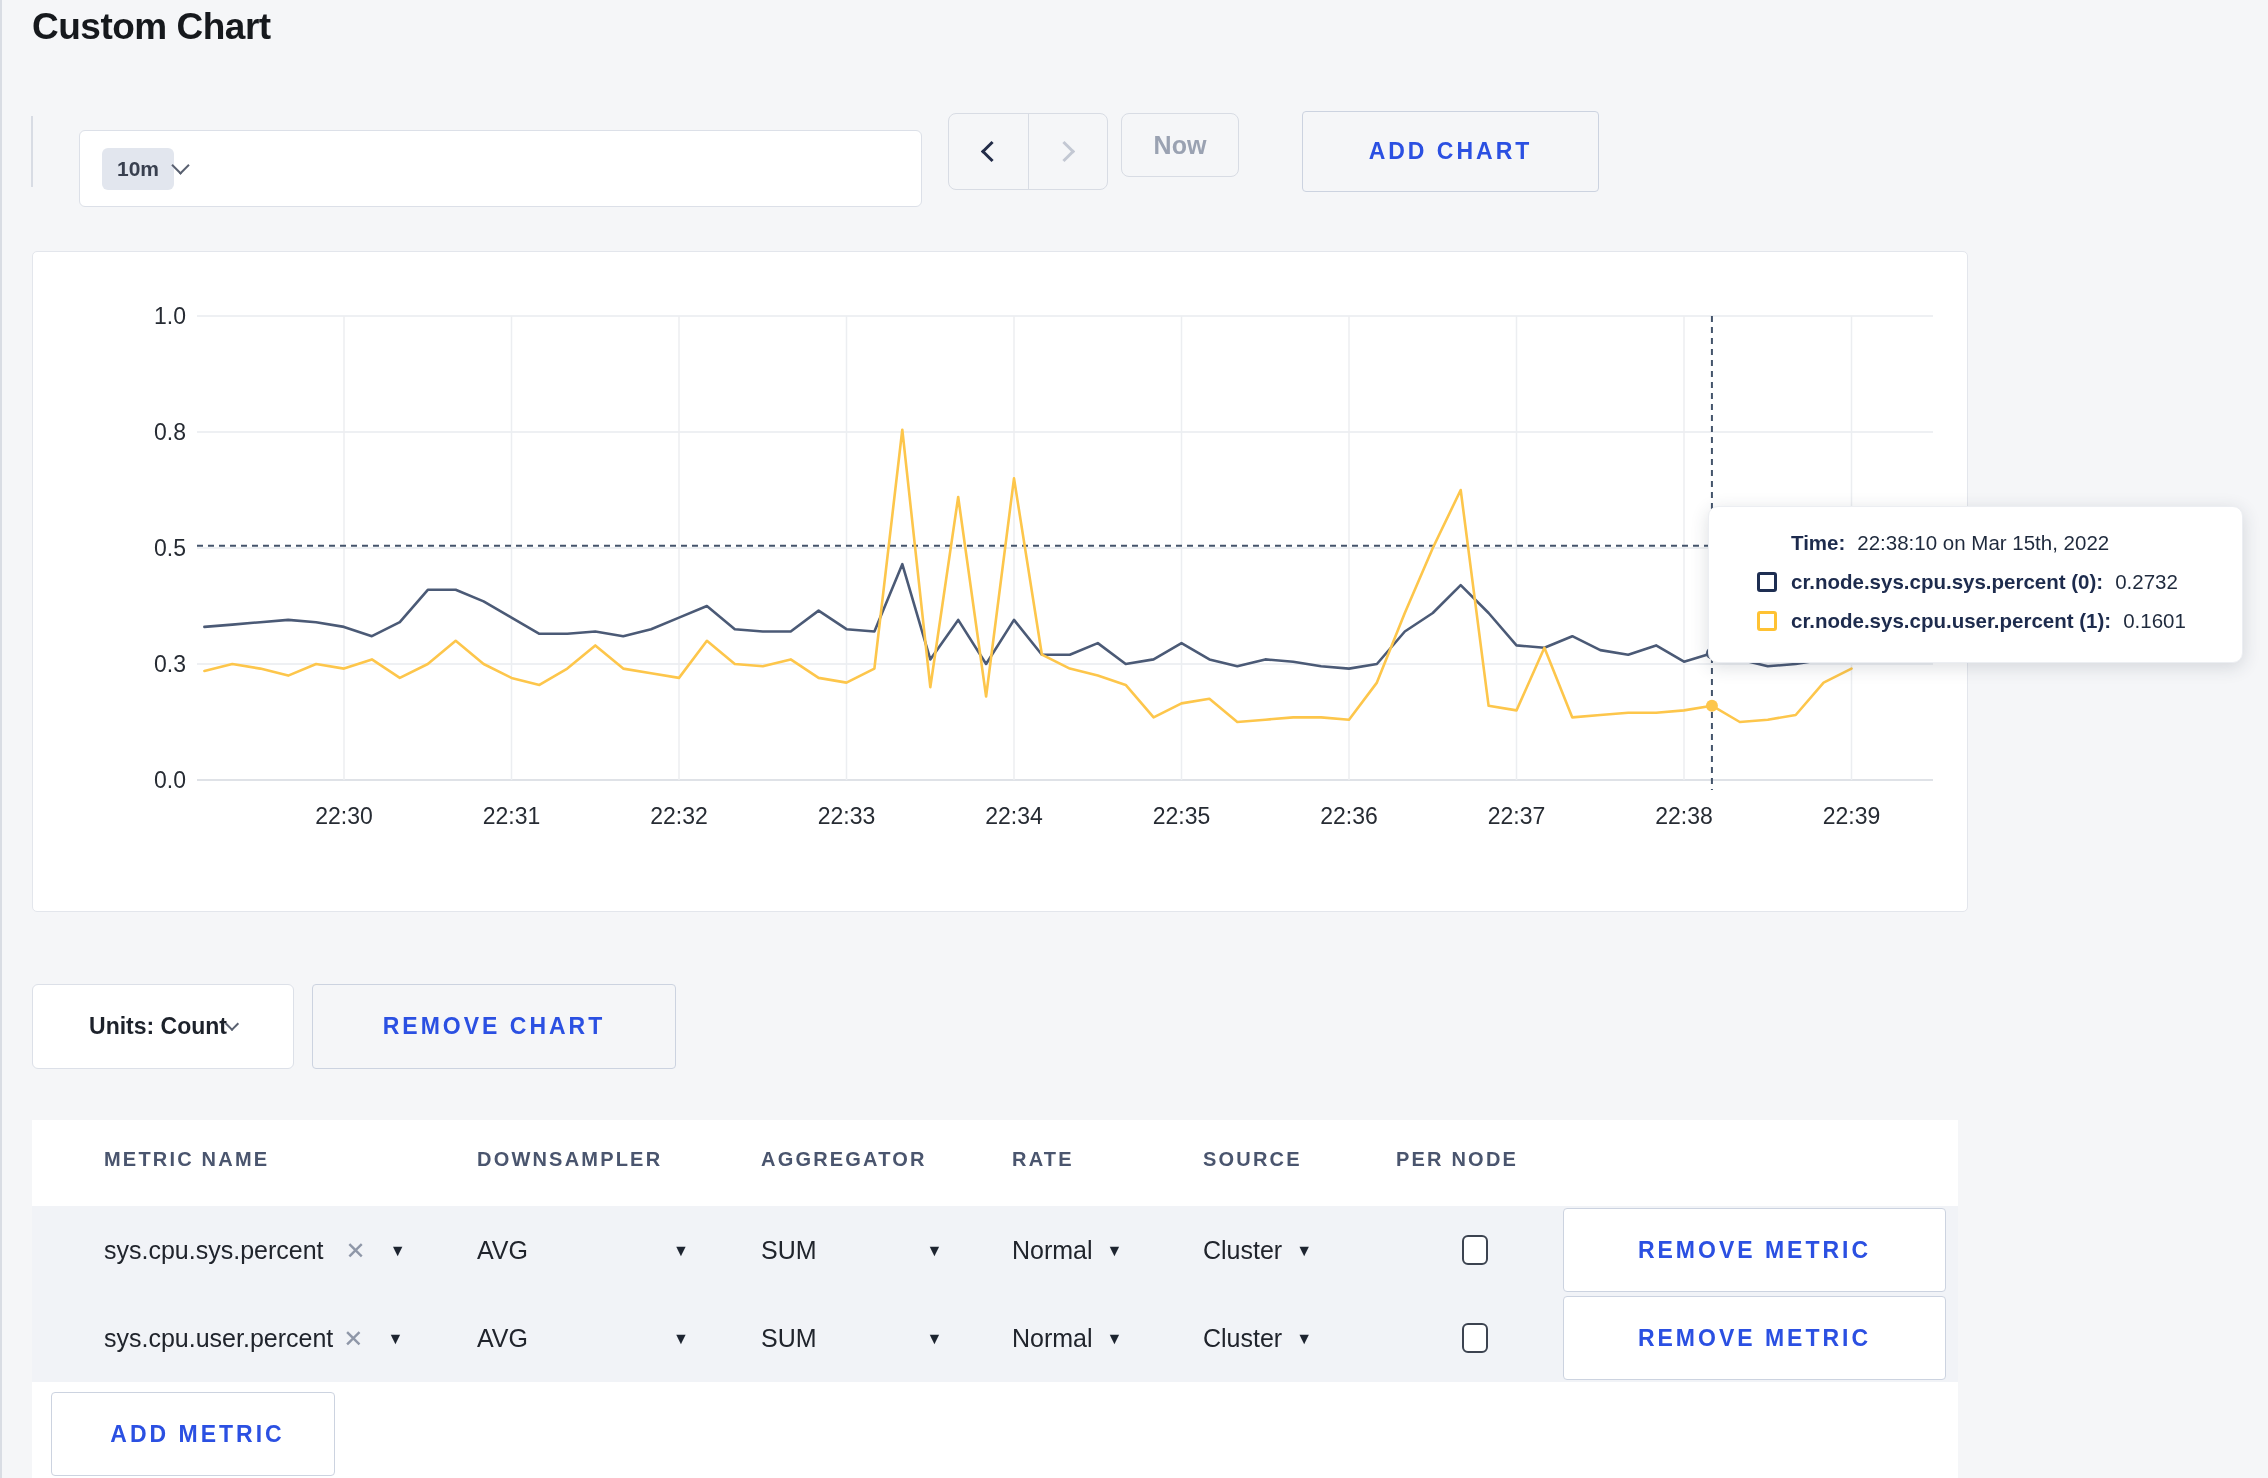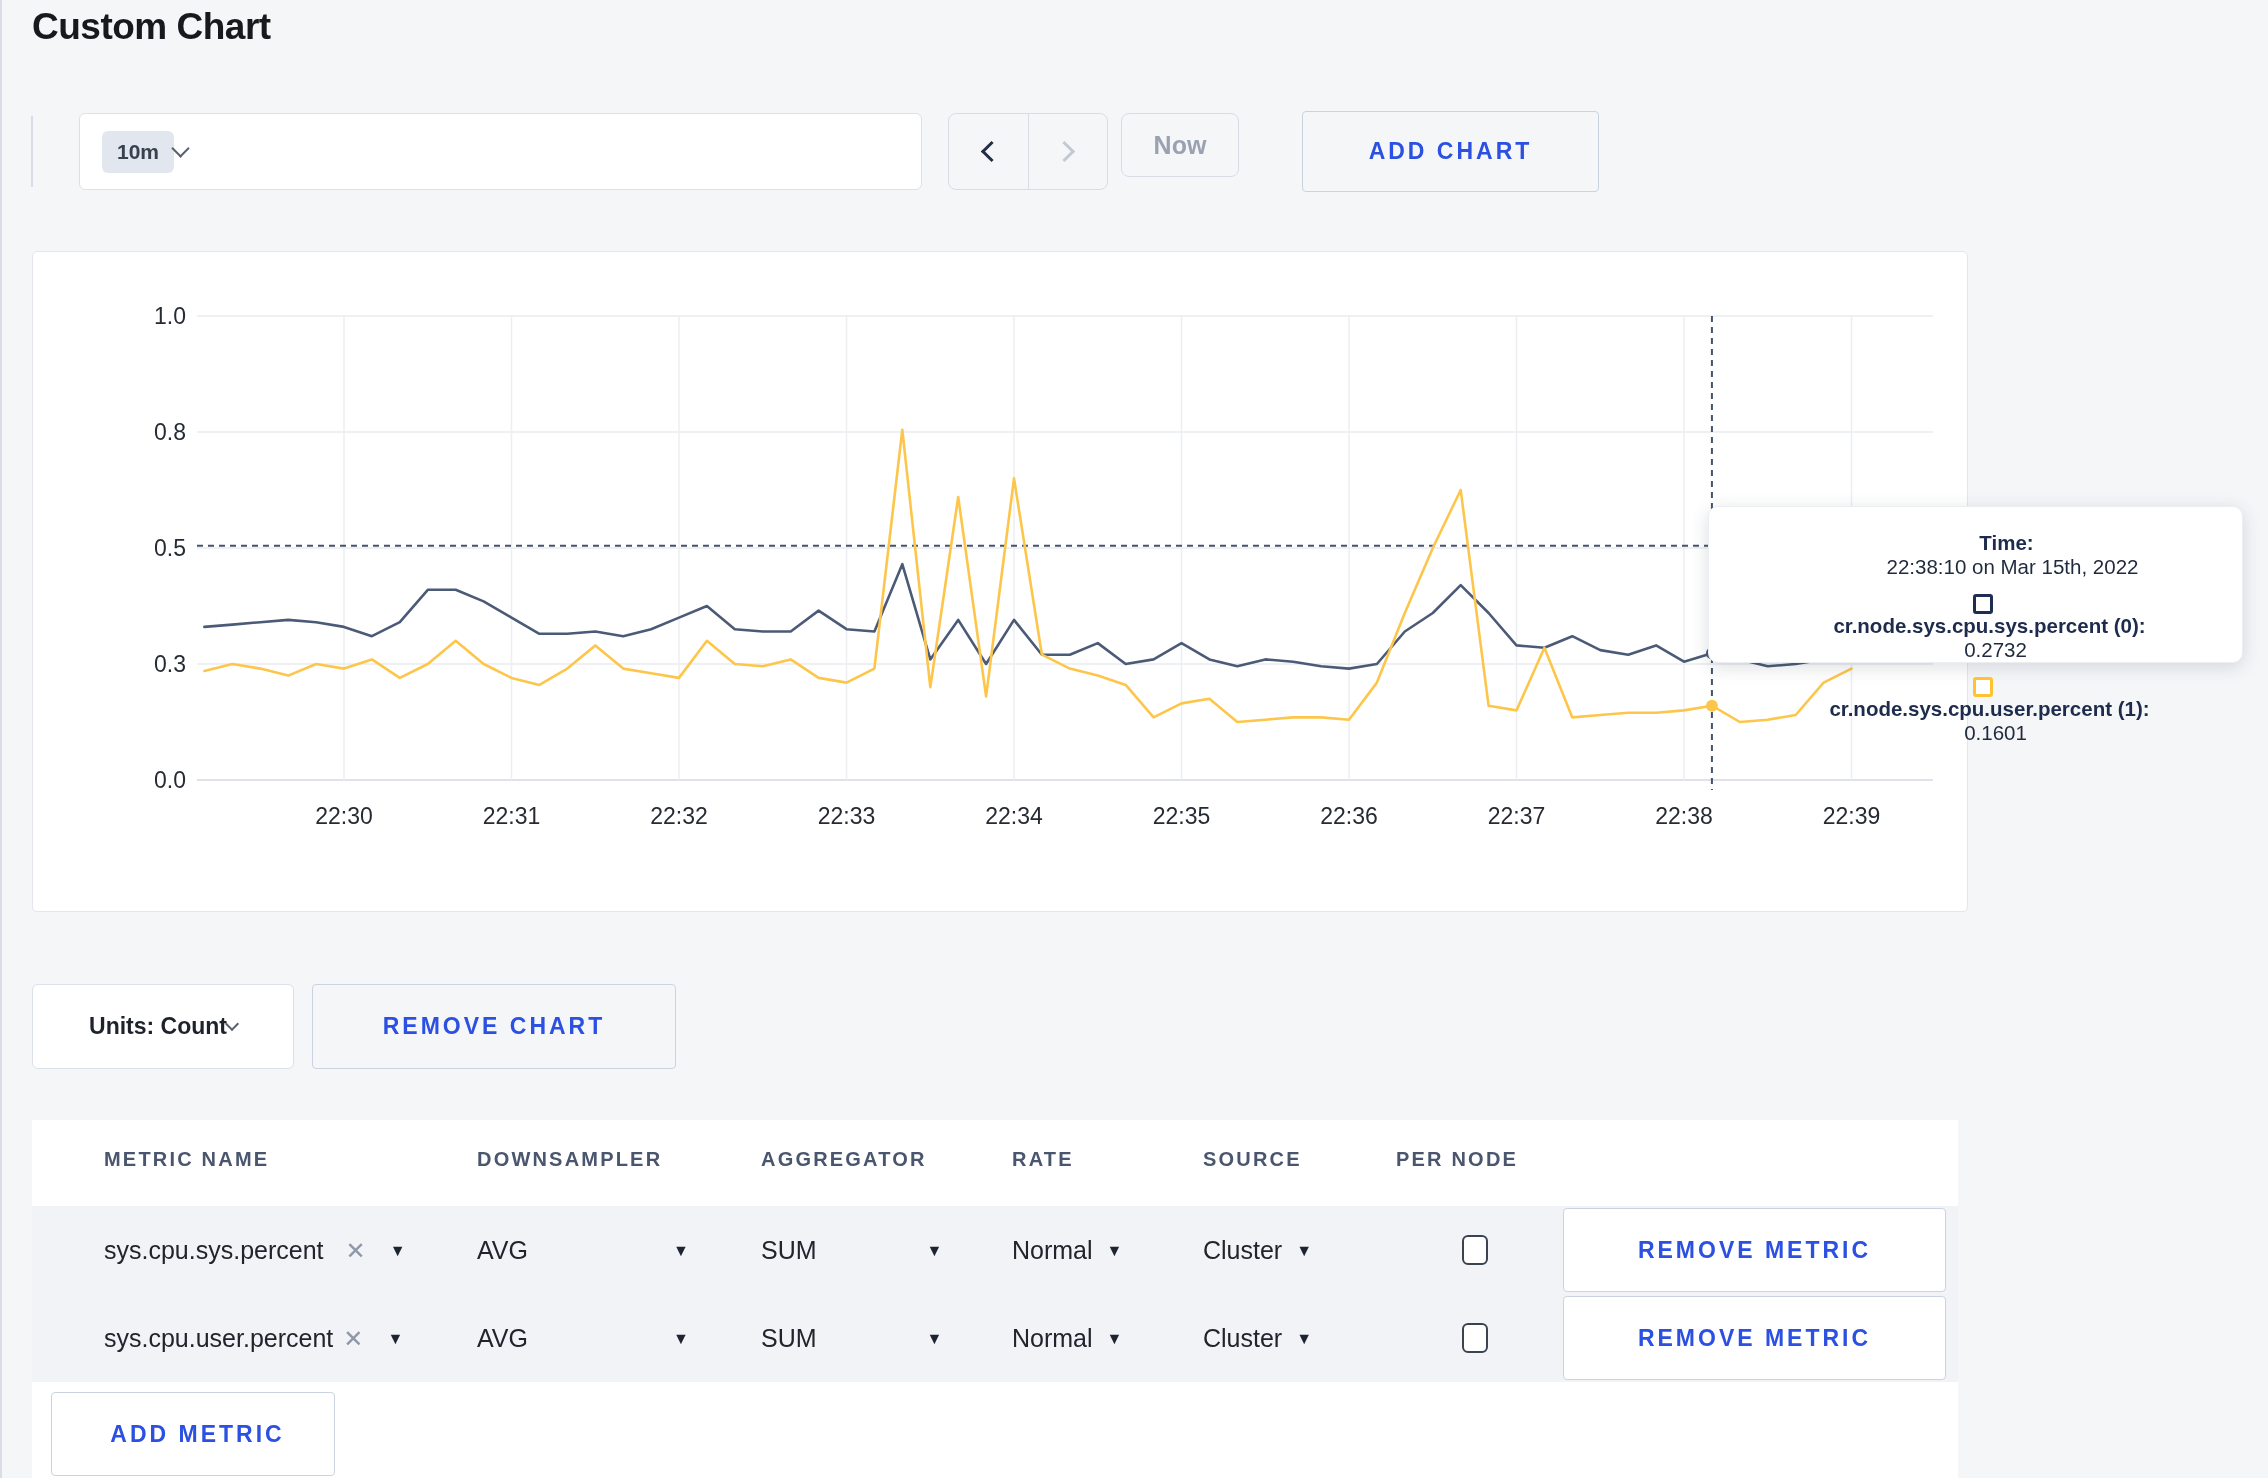--- a/index.html
+++ b/index.html
@@ -12,21 +12,21 @@
     border-left:2px solid #d9dde4;
   }
   .abs { position:absolute; }
 
   
   .page-title { left:30px; top:6px; font-size:37px; font-weight:700; color:#16191d; letter-spacing:-0.5px; }
 
   
   .toolbar-divider { left:29px; top:116px; width:2px; height:71px; background:#d8dce4; }
   .time-select {
-    left:77px; top:113px; width:843px; height:77px;
+    left:77px; top:130px; width:843px; height:77px;
     background:#ffffff; border:1.5px solid #dce0e8; border-radius:6px;
     display:flex; align-items:center; padding:0 29px 0 22px; cursor:pointer;
   }
   .range-badge {
     background:#e2e6ee; border-radius:6px; padding:9px 15px;
     font-size:21px; font-weight:700; color:#39404f;
   }
   .range-label { margin-left:34px; font-size:25px; color:#262b33; flex:1; }
   .chev { display:inline-block; width:13px; height:13px; border-right:2.5px solid #596070; border-bottom:2.5px solid #596070; transform:rotate(45deg); margin-top:-6px; }
 
@@ -52,21 +52,21 @@
   .chart-card svg { position:absolute; left:0; top:0; }
 
   
   .tooltip {
     left:1706px; top:506px; width:535px; height:157px;
     background:#ffffff; border:1px solid #eceef2; border-radius:10px;
     box-shadow:0 4px 18px rgba(40,50,70,.16);
     padding:24px 20px 0 48px; z-index:5;
     font-size:20.5px; color:#23314f;
   }
-  .tt-row { display:flex; align-items:center; margin-bottom:15px; white-space:nowrap;flex-direction:column; }
+  .tt-row { display:flex; align-items:center; margin-bottom:15px; white-space:nowrap; }
   .tt-label { font-weight:700; color:#1d2b4d; }
   .tt-value { font-weight:400; margin-left:12px; color:#1f2a3d; }
   .tt-square { width:20px; height:20px; border-radius:3px; margin-right:14px; flex:none; background:#fff; }
   .tt-square.sys  { border:3.5px solid #1e2e52; }
   .tt-square.user { border:3.5px solid #ffc233; }
   .tt-time-row { padding-left:34px; }
 
   
   .units-select { left:30px; top:984px; width:262px; height:85px; background:#fff; border:1.5px solid #dce0e8; border-radius:6px;
     display:flex; align-items:center; justify-content:center; cursor:pointer; }

